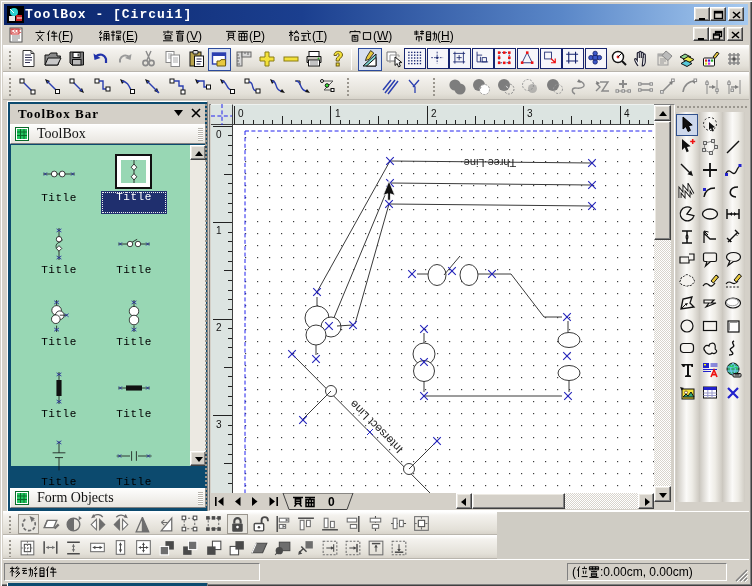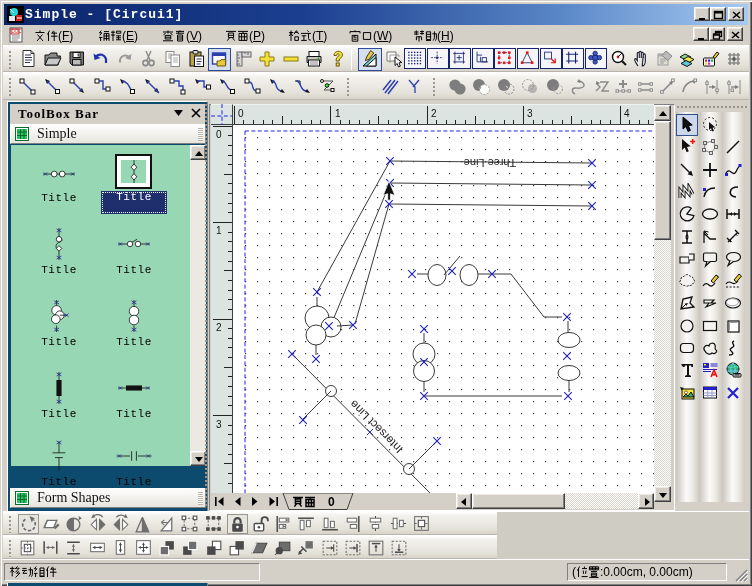--- a/index.html
+++ b/index.html
@@ -799,21 +799,21 @@
       </symbol>
     </svg>
     <div id="titlebar" class="abs">
       <svg class="abs" style="left:3px;top:2px" width="17" height="17" viewBox="0 0 17 17">
         <rect width="17" height="17" fill="#000"></rect>
         <circle cx="7" cy="6" r="4" fill="#2bd3d3"></circle>
         <rect x="2" y="10" width="6" height="5" fill="#e8e8e8"></rect>
         <rect x="9" y="9" width="6" height="6" fill="#cc2222"></rect>
         <path d="M3 3l4 4M10 12h5" stroke="#fff"></path>
       </svg>
-      <div id="titletxt" style="left:21px">Simple - [Circui1]</div>
+      <div id="titletxt" style="left:21px">ToolBox - [Circui1]</div>
       <div class="wbtn" style="left:690px;top:3px">
         <svg width="13" height="12" viewBox="0 0 13 12">
           <path d="M3 10h6" stroke="#000" stroke-width="2"></path>
         </svg>
       </div>
       <div class="wbtn" style="left:706px;top:3px">
         <svg width="13" height="12" viewBox="0 0 13 12">
           <rect x="2.5" y="2.5" width="8" height="7" fill="none" stroke="#000" stroke-width="1.4"></rect>
           <path d="M2.5 3.5h8" stroke="#000" stroke-width="2"></path>
         </svg>
@@ -1097,21 +1097,21 @@
         <svg style="position:absolute;left:181px;top:4px" width="10" height="10" viewBox="0 0 10 10">
           <path d="M1 1l8 8M9 1 1 9" stroke="#000" stroke-width="1.6"></path>
         </svg>
       </div>
       <div class="secbar" style="top:22px">
         <svg class="gi" viewBox="0 0 14 14">
           <rect x="0.5" y="0.5" width="13" height="13" fill="#fff" stroke="#0a6a2a"></rect>
           <rect x="2" y="2" width="10" height="10" fill="#22c55e"></rect>
           <path d="M2 5h10M2 8.5h10M5.5 2v10M9 2v10" stroke="#0a6a2a"></path>
         </svg>
-        <span class="lab">Simple</span>
+        <span class="lab">ToolBox</span>
         <span class="sgrip"></span>
       </div>
       <div id="green">
         <div class="pico" style="left:28px;top:21px"><svg width="40" height="12" viewBox="0 0 40 12">
             <path d="M0 6h40" stroke="#111"></path>
             <circle cx="14" cy="6" r="3.6" fill="#fff" stroke="#111"></circle>
             <circle cx="24" cy="6" r="3.6" fill="#fff" stroke="#111"></circle>
             <path d="M1 3v6M39 3v6M0 5l3 2M0 7l3-2M40 5l-3 2M40 7l-3-2" stroke="#22c" stroke-width="1" fill="none" opacity="0"></path>
             <path d="M1 4l4 4M5 4 1 8M39 4l-4 4M35 4l4 4" stroke="#22229c" stroke-width="1"></path>
           </svg></div>
@@ -1183,21 +1183,21 @@
       </div>
       <div class="sbbtn" style="left:182px;top:349px">
         <div class="tri" style="left:4px;top:5px;border-left:4px solid transparent;border-right:4px solid transparent;border-top:5px solid #000"></div>
       </div>
       <div class="secbar" style="top:386px">
         <svg class="gi" viewBox="0 0 14 14">
           <rect x="0.5" y="0.5" width="13" height="13" fill="#fff" stroke="#0a6a2a"></rect>
           <rect x="2" y="2" width="10" height="10" fill="#22c55e"></rect>
           <path d="M2 5h10M2 8.5h10M5.5 2v10M9 2v10" stroke="#0a6a2a"></path>
         </svg>
-        <span class="lab">Form Shapes</span>
+        <span class="lab">Form Objects</span>
         <span class="sgrip"></span>
       </div>
     </div>
     <div class="grip abs" style="left:205px;top:104px;height:404px"></div>
     <div class="abs" style="left:209px;top:104px;width:466px;height:407px;border:1px solid #808080;border-right:1px solid #fff;border-bottom:1px solid #fff;background:#d4d0c8"></div>
     <svg class="abs" style="left:211px;top:104px" width="443" height="389" viewBox="0 0 443 389">
       <defs>
         <pattern id="dotp" width="12" height="12" patternUnits="userSpaceOnUse" x="34" y="33">
           <rect width="1.2" height="1.2" fill="#3c3c3c"></rect>
         </pattern>

